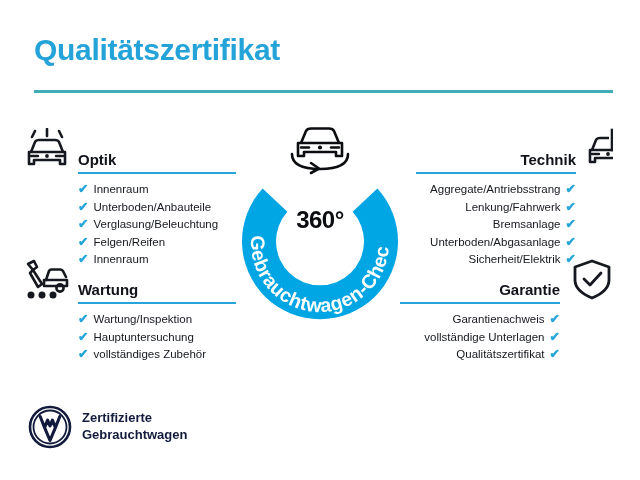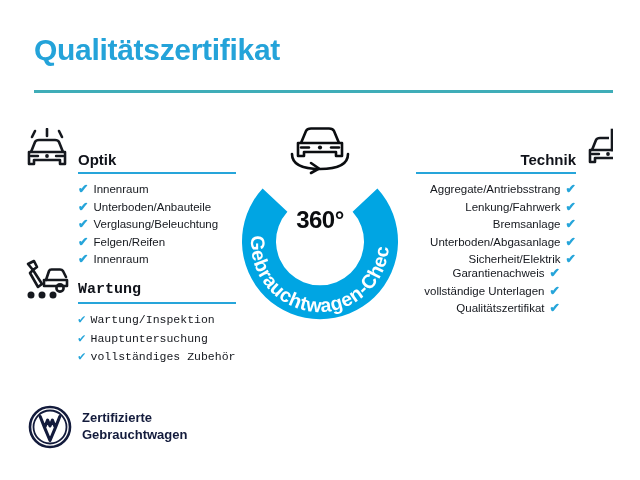--- a/index.html
+++ b/index.html
@@ -36,21 +36,21 @@
     width: 583px;
     height: 3px;
     background: #3fadb8;
   }
 
   
   .section {
     position: absolute;
   }
   .sec-optik    { left: 22px;  top: 128px; width: 214px; }
-  .sec-wartung  { left: 22px;  top: 258px; width: 214px; font-family: Liberation Mono, monospace; }
+  .sec-wartung  { left: 22px;  top: 258px; width: 214px; }
   .sec-technik  { left: 416px; top: 128px; width: 218px; }
   .sec-garantie { left: 400px; top: 258px; width: 218px; }
 
   .sec-head {
     position: relative;
     height: 46px;
   }
   .sec-title {
     position: absolute;
     bottom: 6px;
@@ -234,20 +234,30 @@
     <ul class="items">
       <li class="item"><span>Aggregate/Antriebsstrang</span><span class="chk">✔</span></li>
       <li class="item"><span>Lenkung/Fahrwerk</span><span class="chk">✔</span></li>
       <li class="item"><span>Bremsanlage</span><span class="chk">✔</span></li>
       <li class="item"><span>Unterboden/Abgasanlage</span><span class="chk">✔</span></li>
       <li class="item"><span>Sicherheit/Elektrik</span><span class="chk">✔</span></li>
     </ul>
   </div>
 
   <div class="section right sec-garantie">
+    <div class="sec-head">
+      <span class="sec-icon">
+        <svg width="52" height="44" viewBox="0 0 52 44">
+          <path d="M26 3 L43 9 L43 22 Q43 33 26 40 Q9 33 9 22 L9 9 Z" fill="none" stroke="#15181e" stroke-width="2.8" stroke-linejoin="round"></path>
+          <path d="M18 21 L24 27 L35 15" fill="none" stroke="#15181e" stroke-width="2.8" stroke-linecap="round" stroke-linejoin="round"></path>
+        </svg>
+      </span>
+      <span class="sec-title">Garantie</span>
+      <span class="sec-rule"></span>
+    </div>
     <ul class="items">
       <li class="item"><span>Garantienachweis</span><span class="chk">✔</span></li>
       <li class="item"><span>vollständige Unterlagen</span><span class="chk">✔</span></li>
       <li class="item"><span>Qualitätszertifikat</span><span class="chk">✔</span></li>
     </ul>
   </div>
 
   <div id="badge">
     <svg width="176" height="176" viewBox="0 0 176 176">
       <defs>

